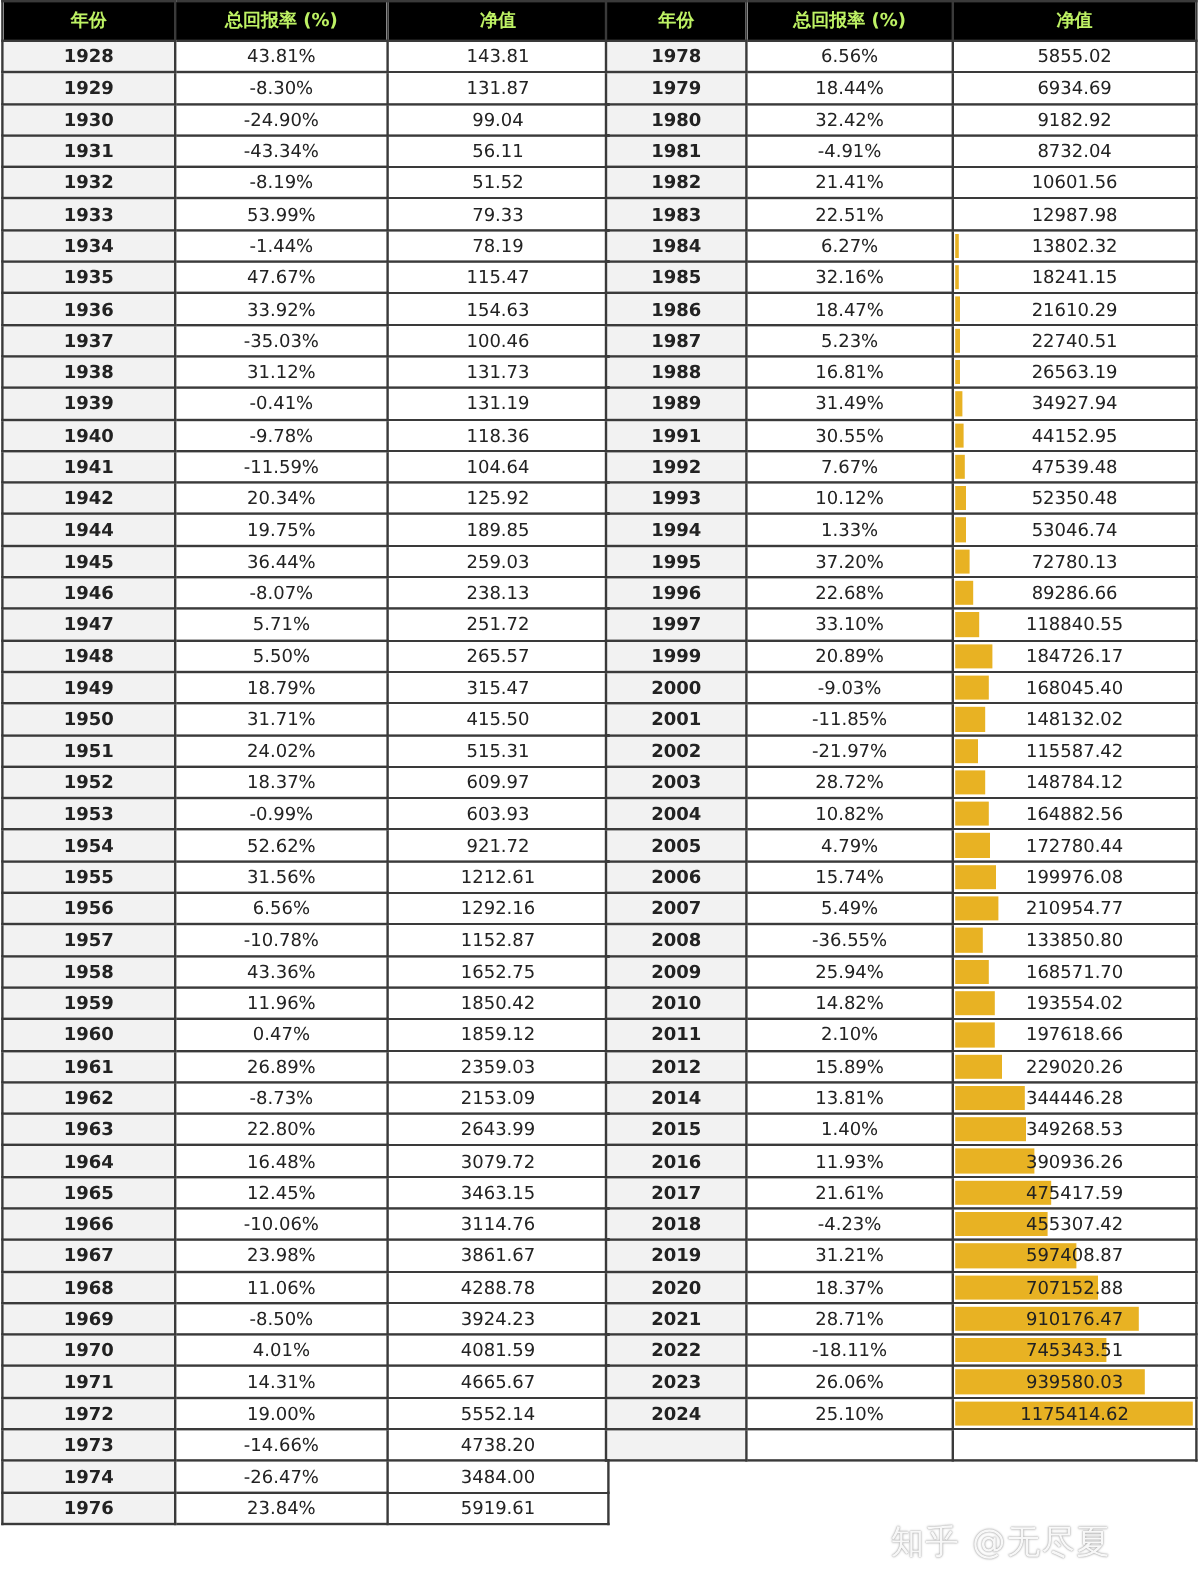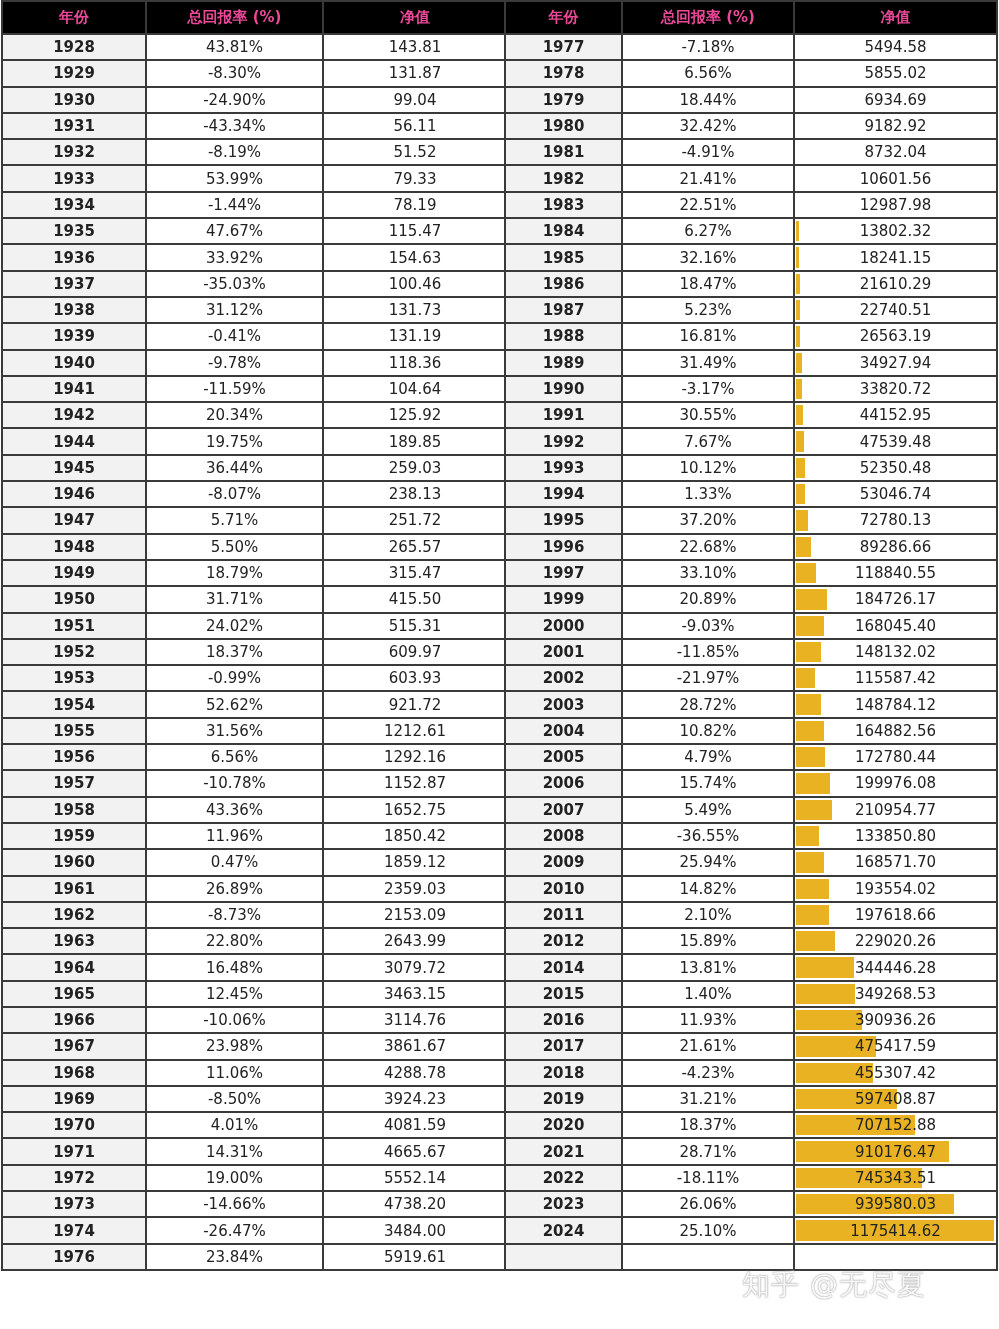--- a/index.html
+++ b/index.html
@@ -7,21 +7,21 @@
          font-family: "DejaVu Sans", "Liberation Sans", sans-serif; }
   .sheet { position: absolute; left: 0; top: 0; width: 999px; height: 1329px; }
   table.grid {
     position: absolute; top: 0; border-collapse: collapse; table-layout: fixed;
   }
   table.grid td, table.grid th {
     border: 2px solid #3a3a3a; padding: 0; text-align: center; vertical-align: middle;
     overflow: hidden; white-space: nowrap;
   }
   table.grid th {
-    background: #000000; color: #ec4899; font-weight: bold; font-size: 15px; height: 31px;
+    background: #000000; color: #bef264; font-weight: bold; font-size: 15px; height: 31px;
     font-family: "DejaVu Sans", sans-serif;
   }
   table.grid td { height: 24.3px; font-size: 15px; color: #222; }
   td.year { background: #f2f2f2; font-weight: bold; color: #111; font-size: 15px; }
   td.ret { background: #fff; }
   td.nav { background: #fff; position: relative; }
   .bar { position: absolute; left: 1px; top: 2px; bottom: 2px; background: #e8b223; }
   .navtxt { position: relative; z-index: 1; }
   #left { left: 1px; width: 505px; }
   #right { left: 504px; width: 492px; }
@@ -295,25 +295,20 @@
       </colgroup>
     <thead>
       <tr>
         <th>年份</th>
         <th>总回报率 (%)</th>
         <th>净值</th>
       </tr>
     </thead>
     <tbody id="right-body">
         <tr>
-          <td class="year">1977</td>
-          <td class="ret">-7.18%</td>
-          <td class="nav"><span class="navtxt">5494.58</span></td>
-        </tr>
-        <tr>
           <td class="year">1978</td>
           <td class="ret">6.56%</td>
           <td class="nav"><span class="navtxt">5855.02</span></td>
         </tr>
         <tr>
           <td class="year">1979</td>
           <td class="ret">18.44%</td>
           <td class="nav"><span class="navtxt">6934.69</span></td>
         </tr>
         <tr>
@@ -358,25 +353,20 @@
         </tr>
         <tr>
           <td class="year">1988</td>
           <td class="ret">16.81%</td>
           <td class="nav"><div class="bar" style="width: 2.226%; background: rgb(232, 178, 35);"></div><span class="navtxt">26563.19</span></td>
         </tr>
         <tr>
           <td class="year">1989</td>
           <td class="ret">31.49%</td>
           <td class="nav"><div class="bar" style="width: 2.92697%; background: rgb(232, 178, 35);"></div><span class="navtxt">34927.94</span></td>
-        </tr>
-        <tr>
-          <td class="year">1990</td>
-          <td class="ret">-3.17%</td>
-          <td class="nav"><div class="bar" style="width: 2.83418%; background: rgb(232, 178, 35);"></div><span class="navtxt">33820.72</span></td>
         </tr>
         <tr>
           <td class="year">1991</td>
           <td class="ret">30.55%</td>
           <td class="nav"><div class="bar" style="width: 3.70003%; background: rgb(232, 178, 35);"></div><span class="navtxt">44152.95</span></td>
         </tr>
         <tr>
           <td class="year">1992</td>
           <td class="ret">7.67%</td>
           <td class="nav"><div class="bar" style="width: 3.98382%; background: rgb(232, 178, 35);"></div><span class="navtxt">47539.48</span></td>

